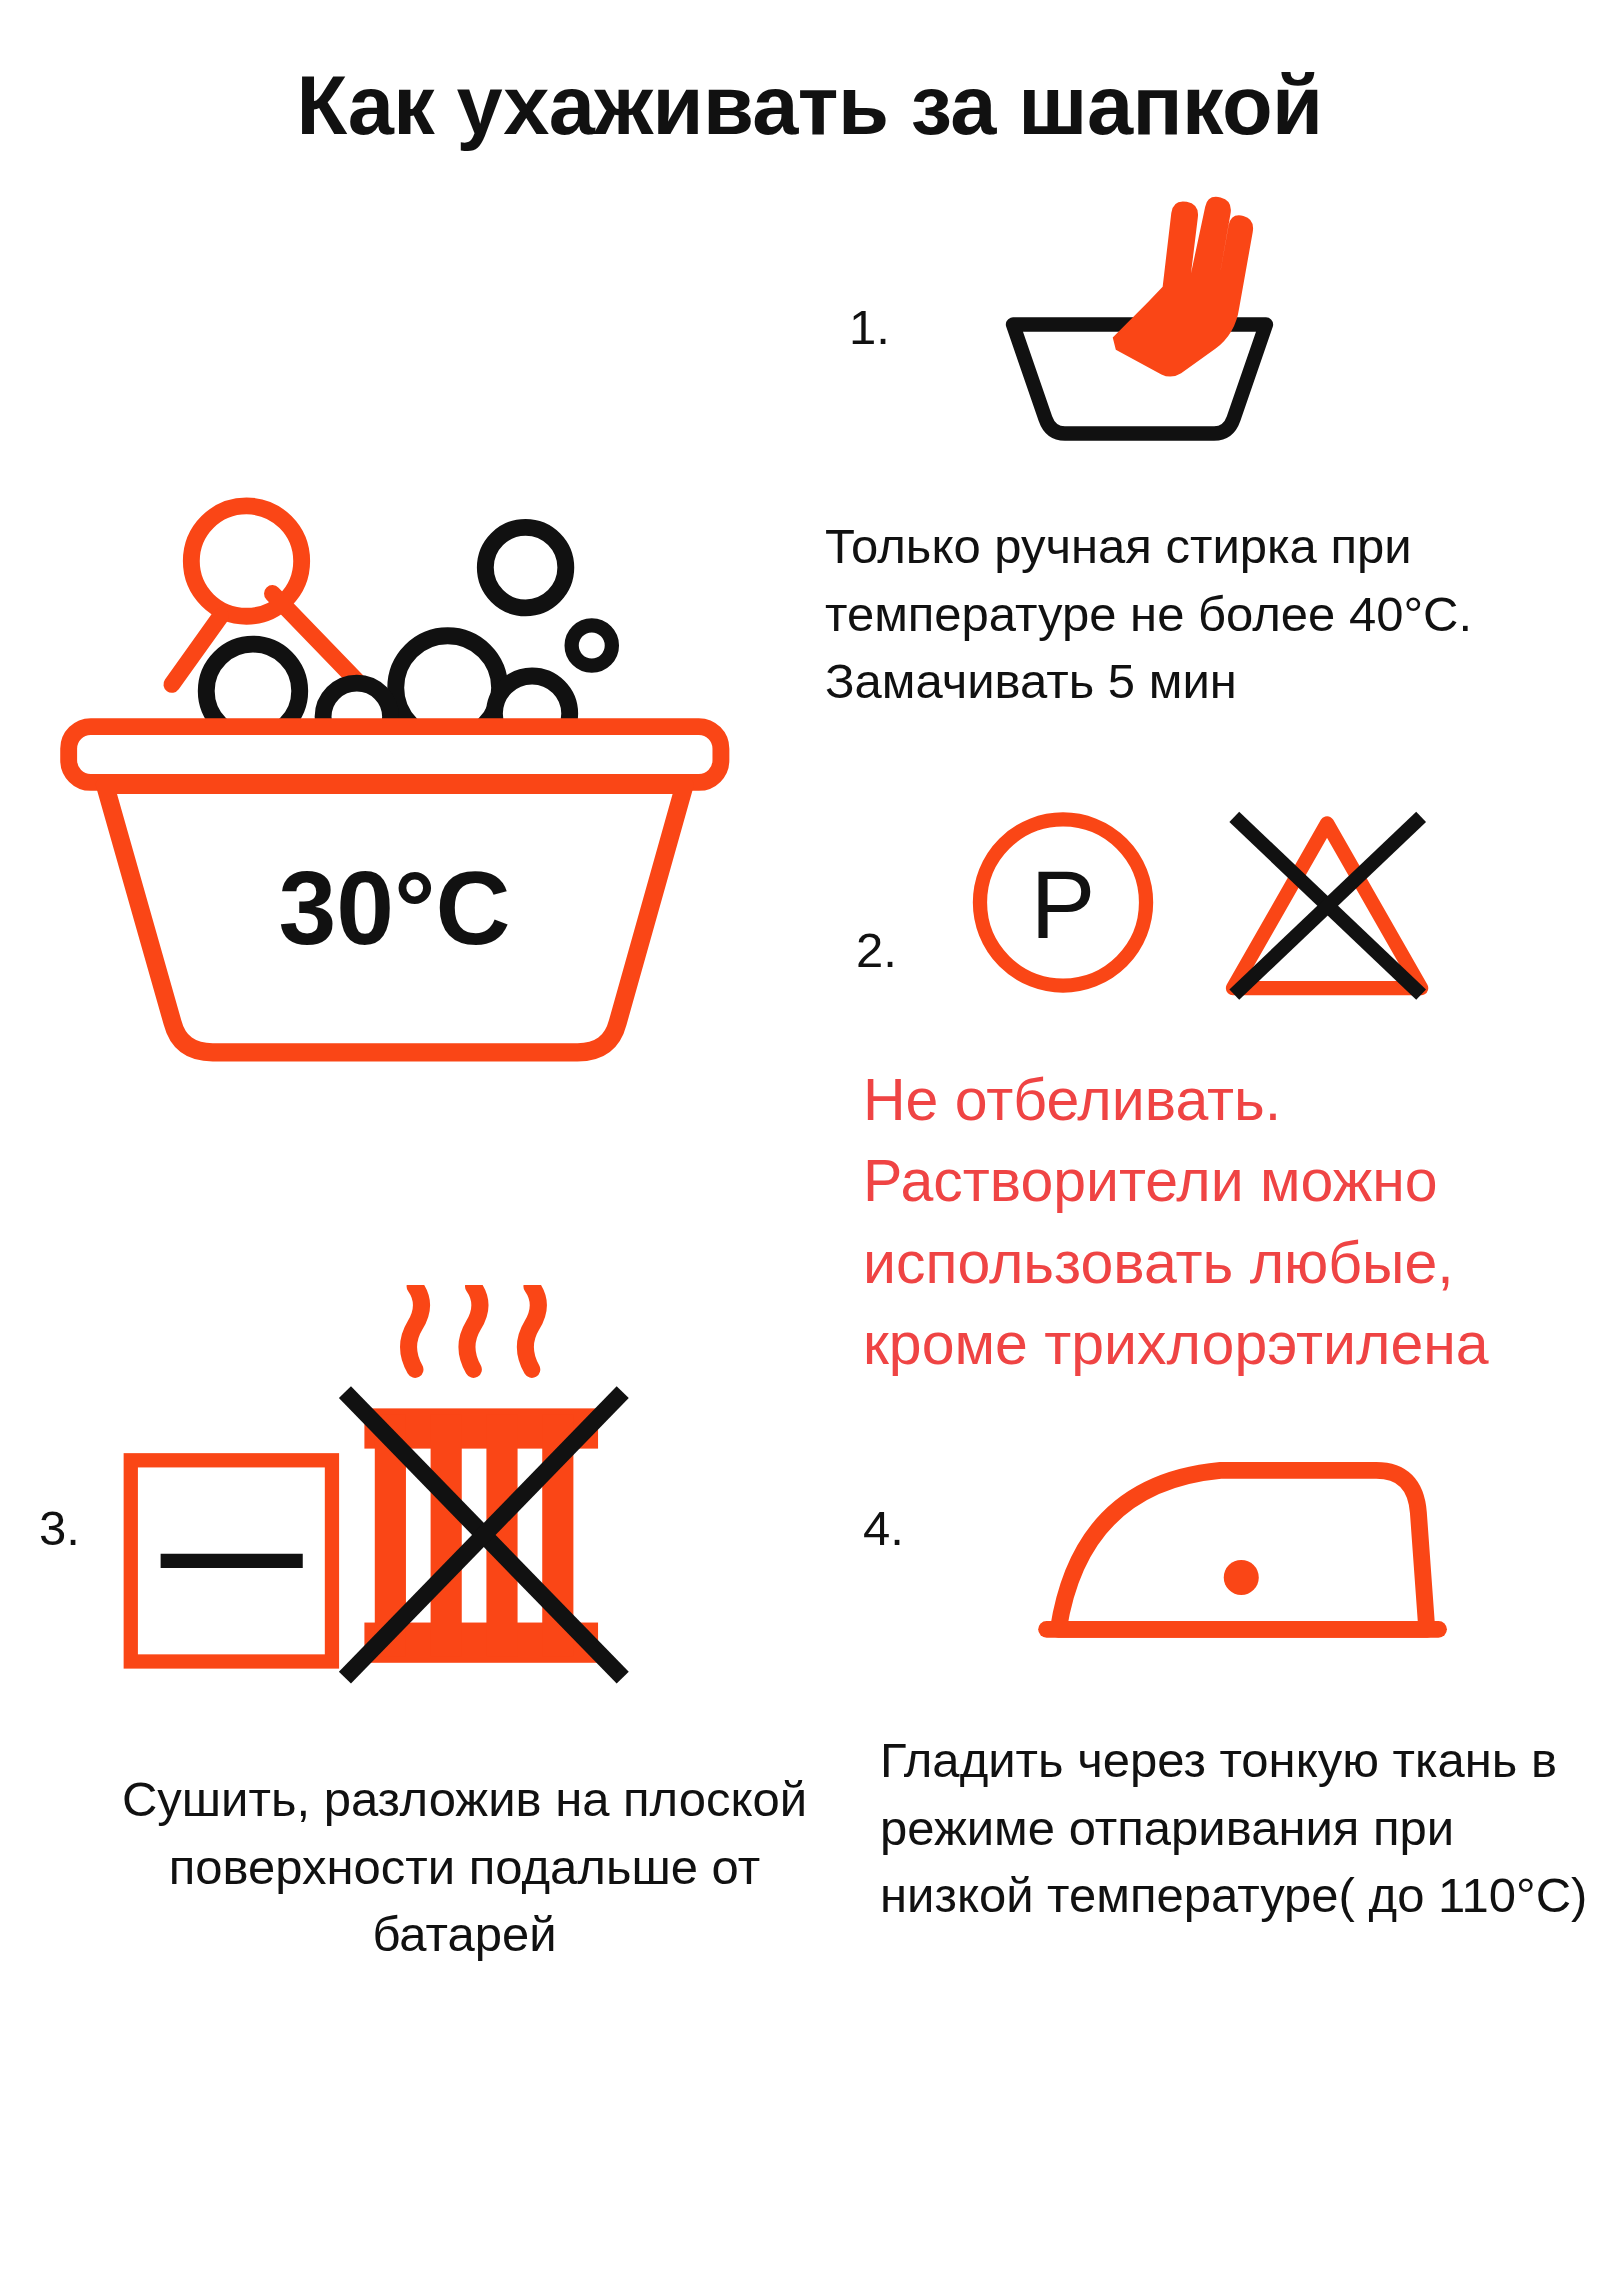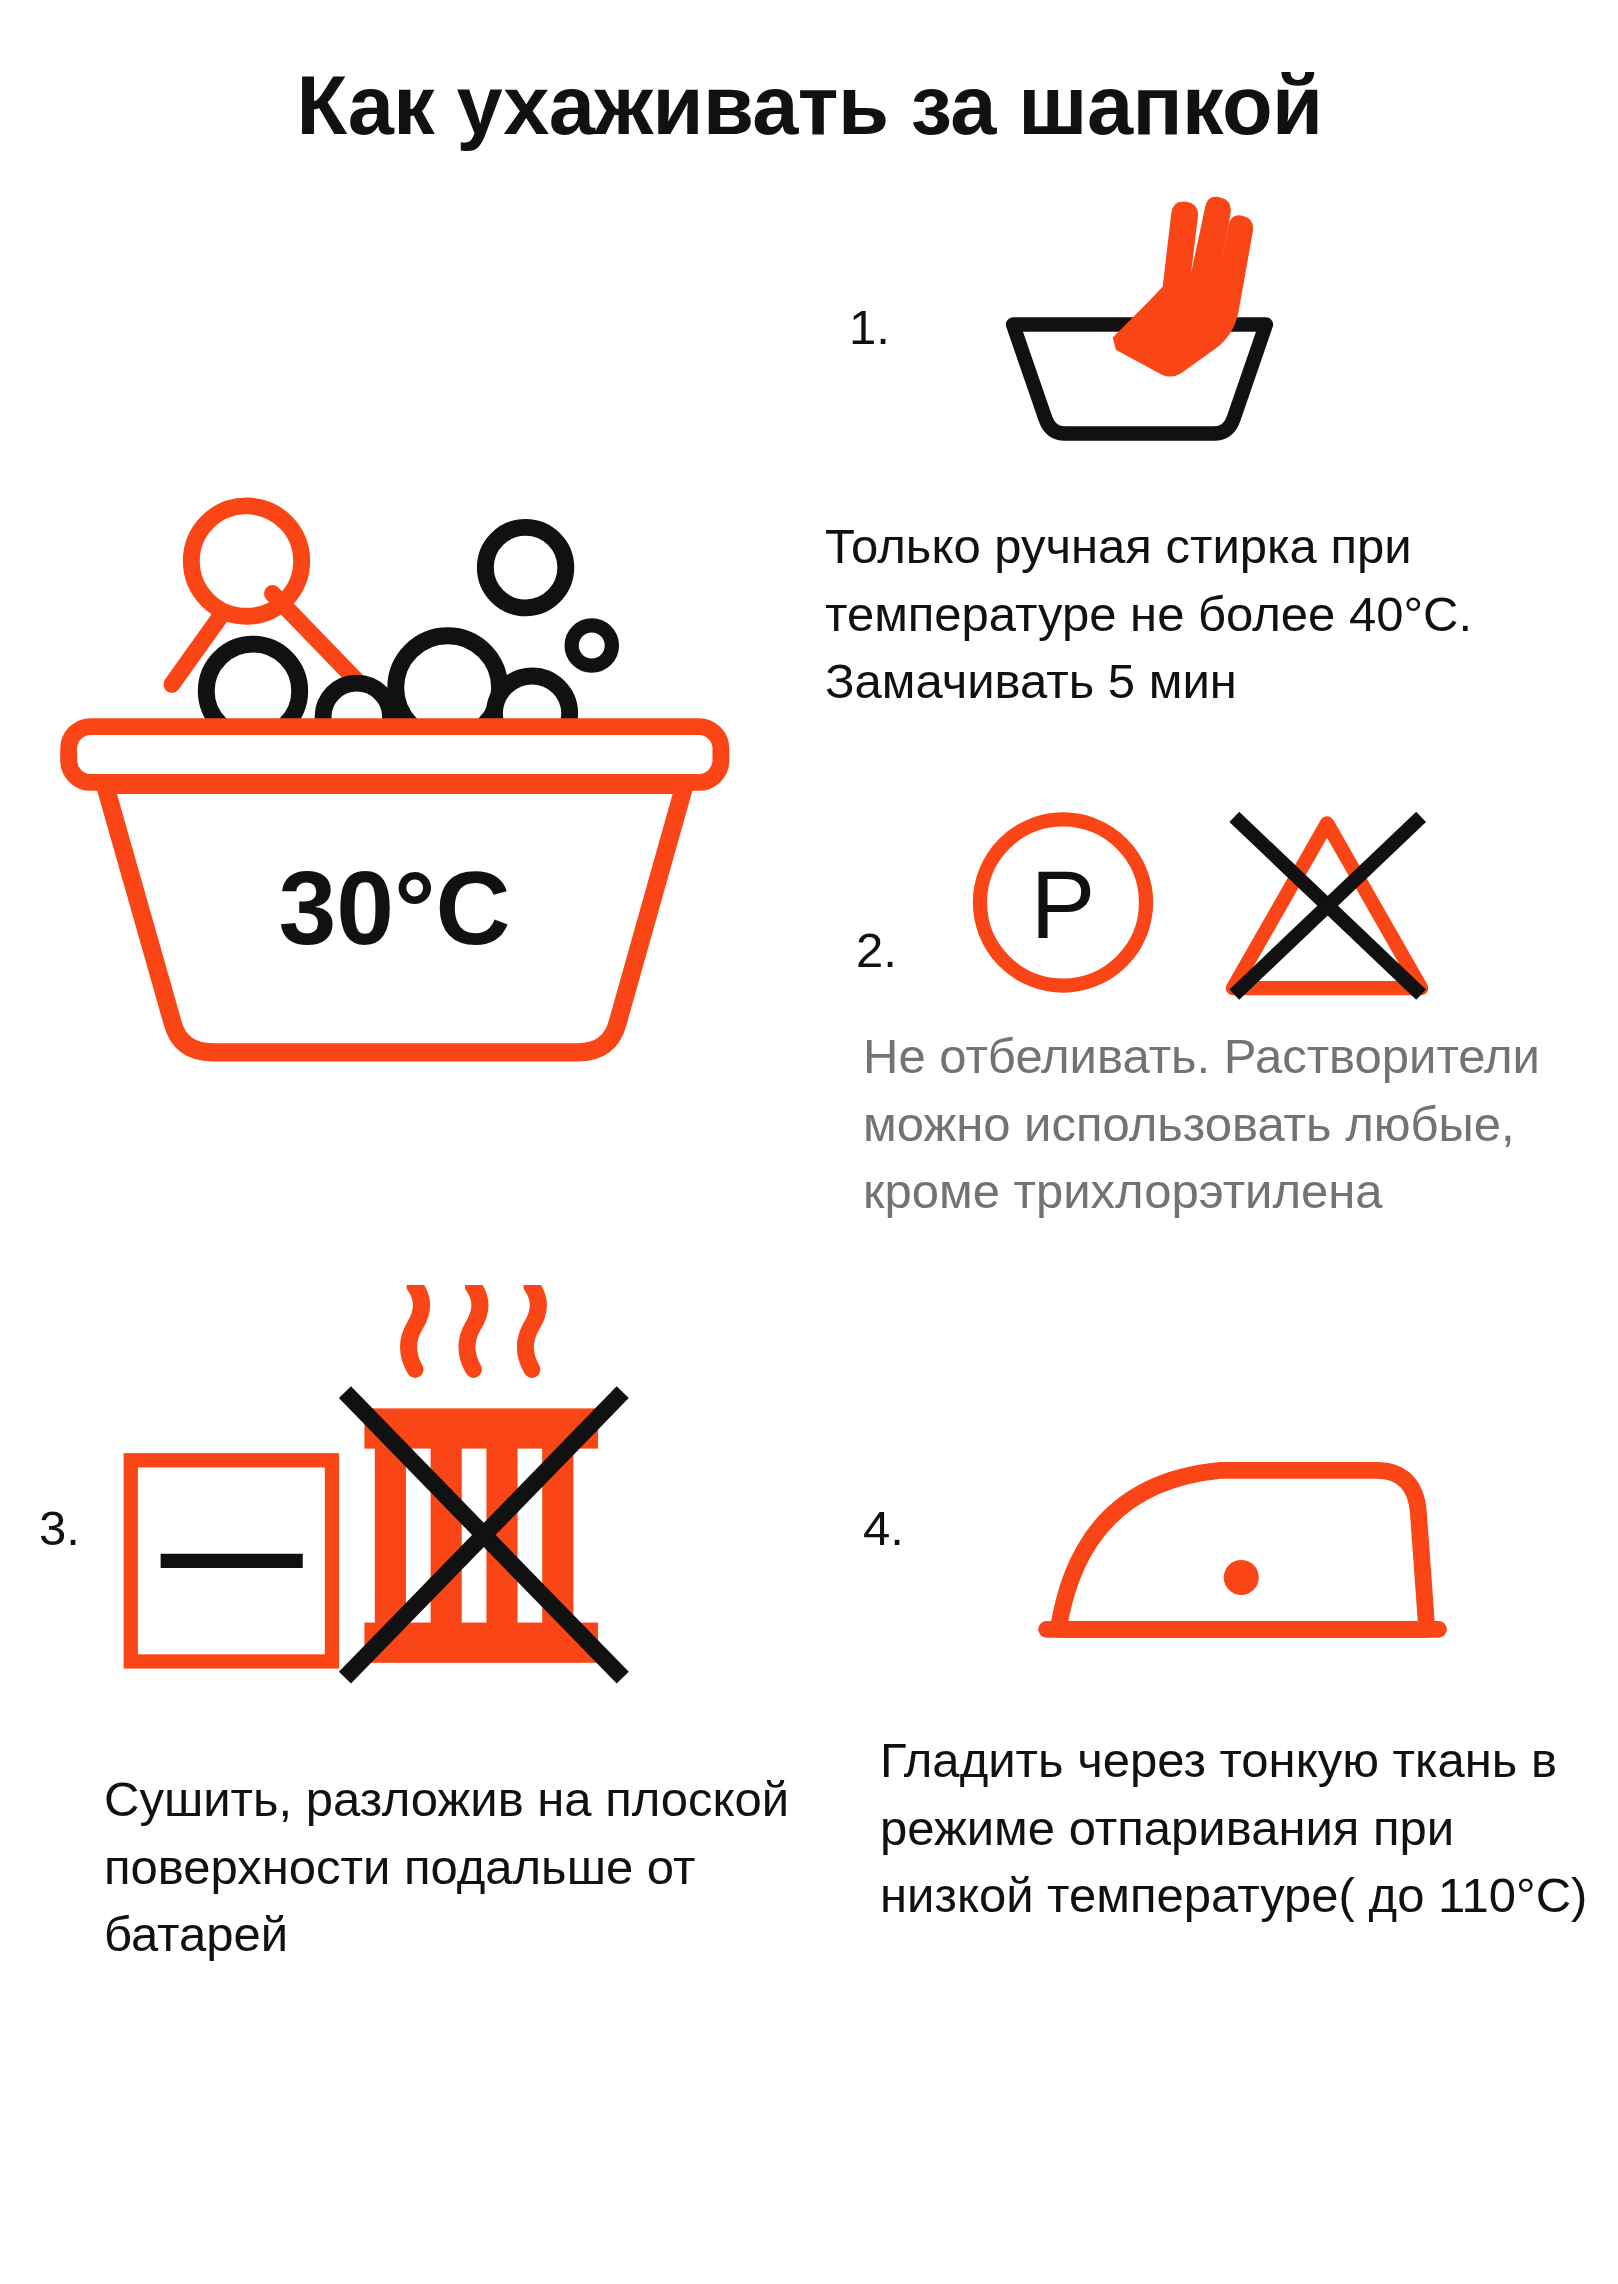--- a/index.html
+++ b/index.html
@@ -77,25 +77,25 @@
   .step2-icon {
     position: absolute;
     left: 967px;
     top: 805px;
     width: 519px;
     height: 195px;
   }
   .step2-text {
     position: absolute;
     left: 863px;
-    top: 1023px;
+    top: 1060px;
     width: 740px;
-    font-size: 49px;
-    line-height: 1.38;
-    color: #737373;
+    font-size: 59px;
+    line-height: 1.38;
+    color: #ef4444;
   }
 
   
   .step3-num {
     position: absolute;
     left: 39px;
     top: 1500px;
     font-size: 49px;
     color: #111;
   }
@@ -107,21 +107,21 @@
     height: 409px;
   }
   .step3-text {
     position: absolute;
     left: 104px;
     top: 1766px;
     width: 721px;
     font-size: 49px;
     line-height: 1.38;
     color: #111;
-    text-align: left;
+    text-align: center;
   }
 
   
   .step4-num {
     position: absolute;
     left: 863px;
     top: 1500px;
     font-size: 49px;
     color: #111;
   }

